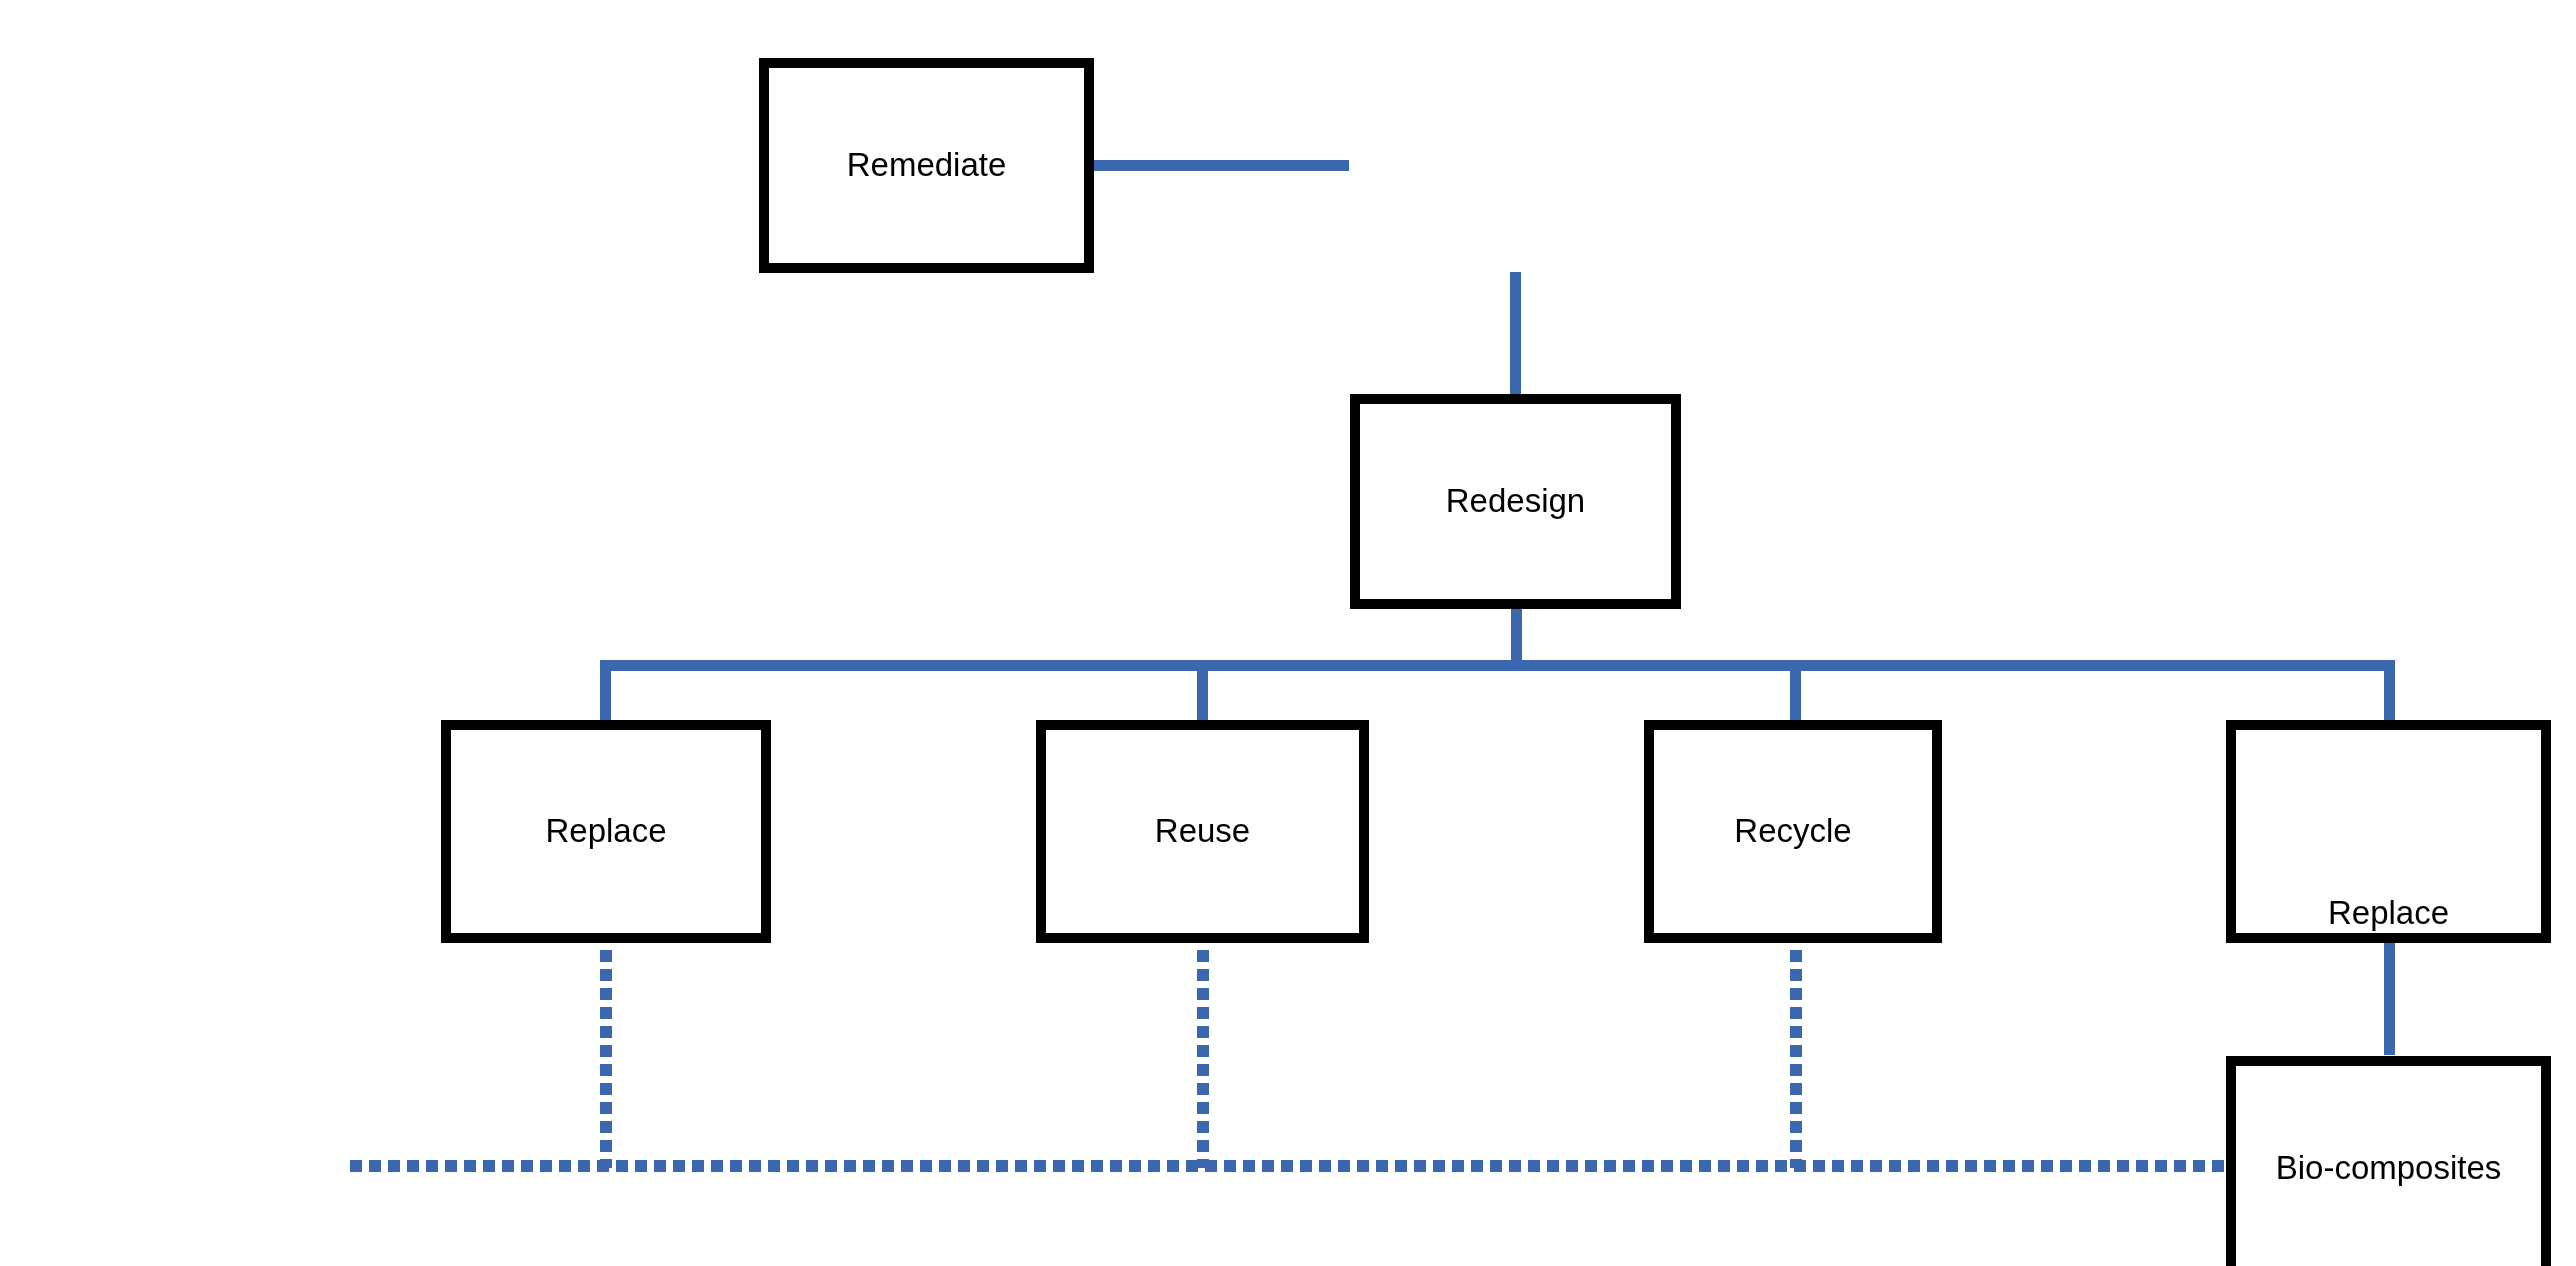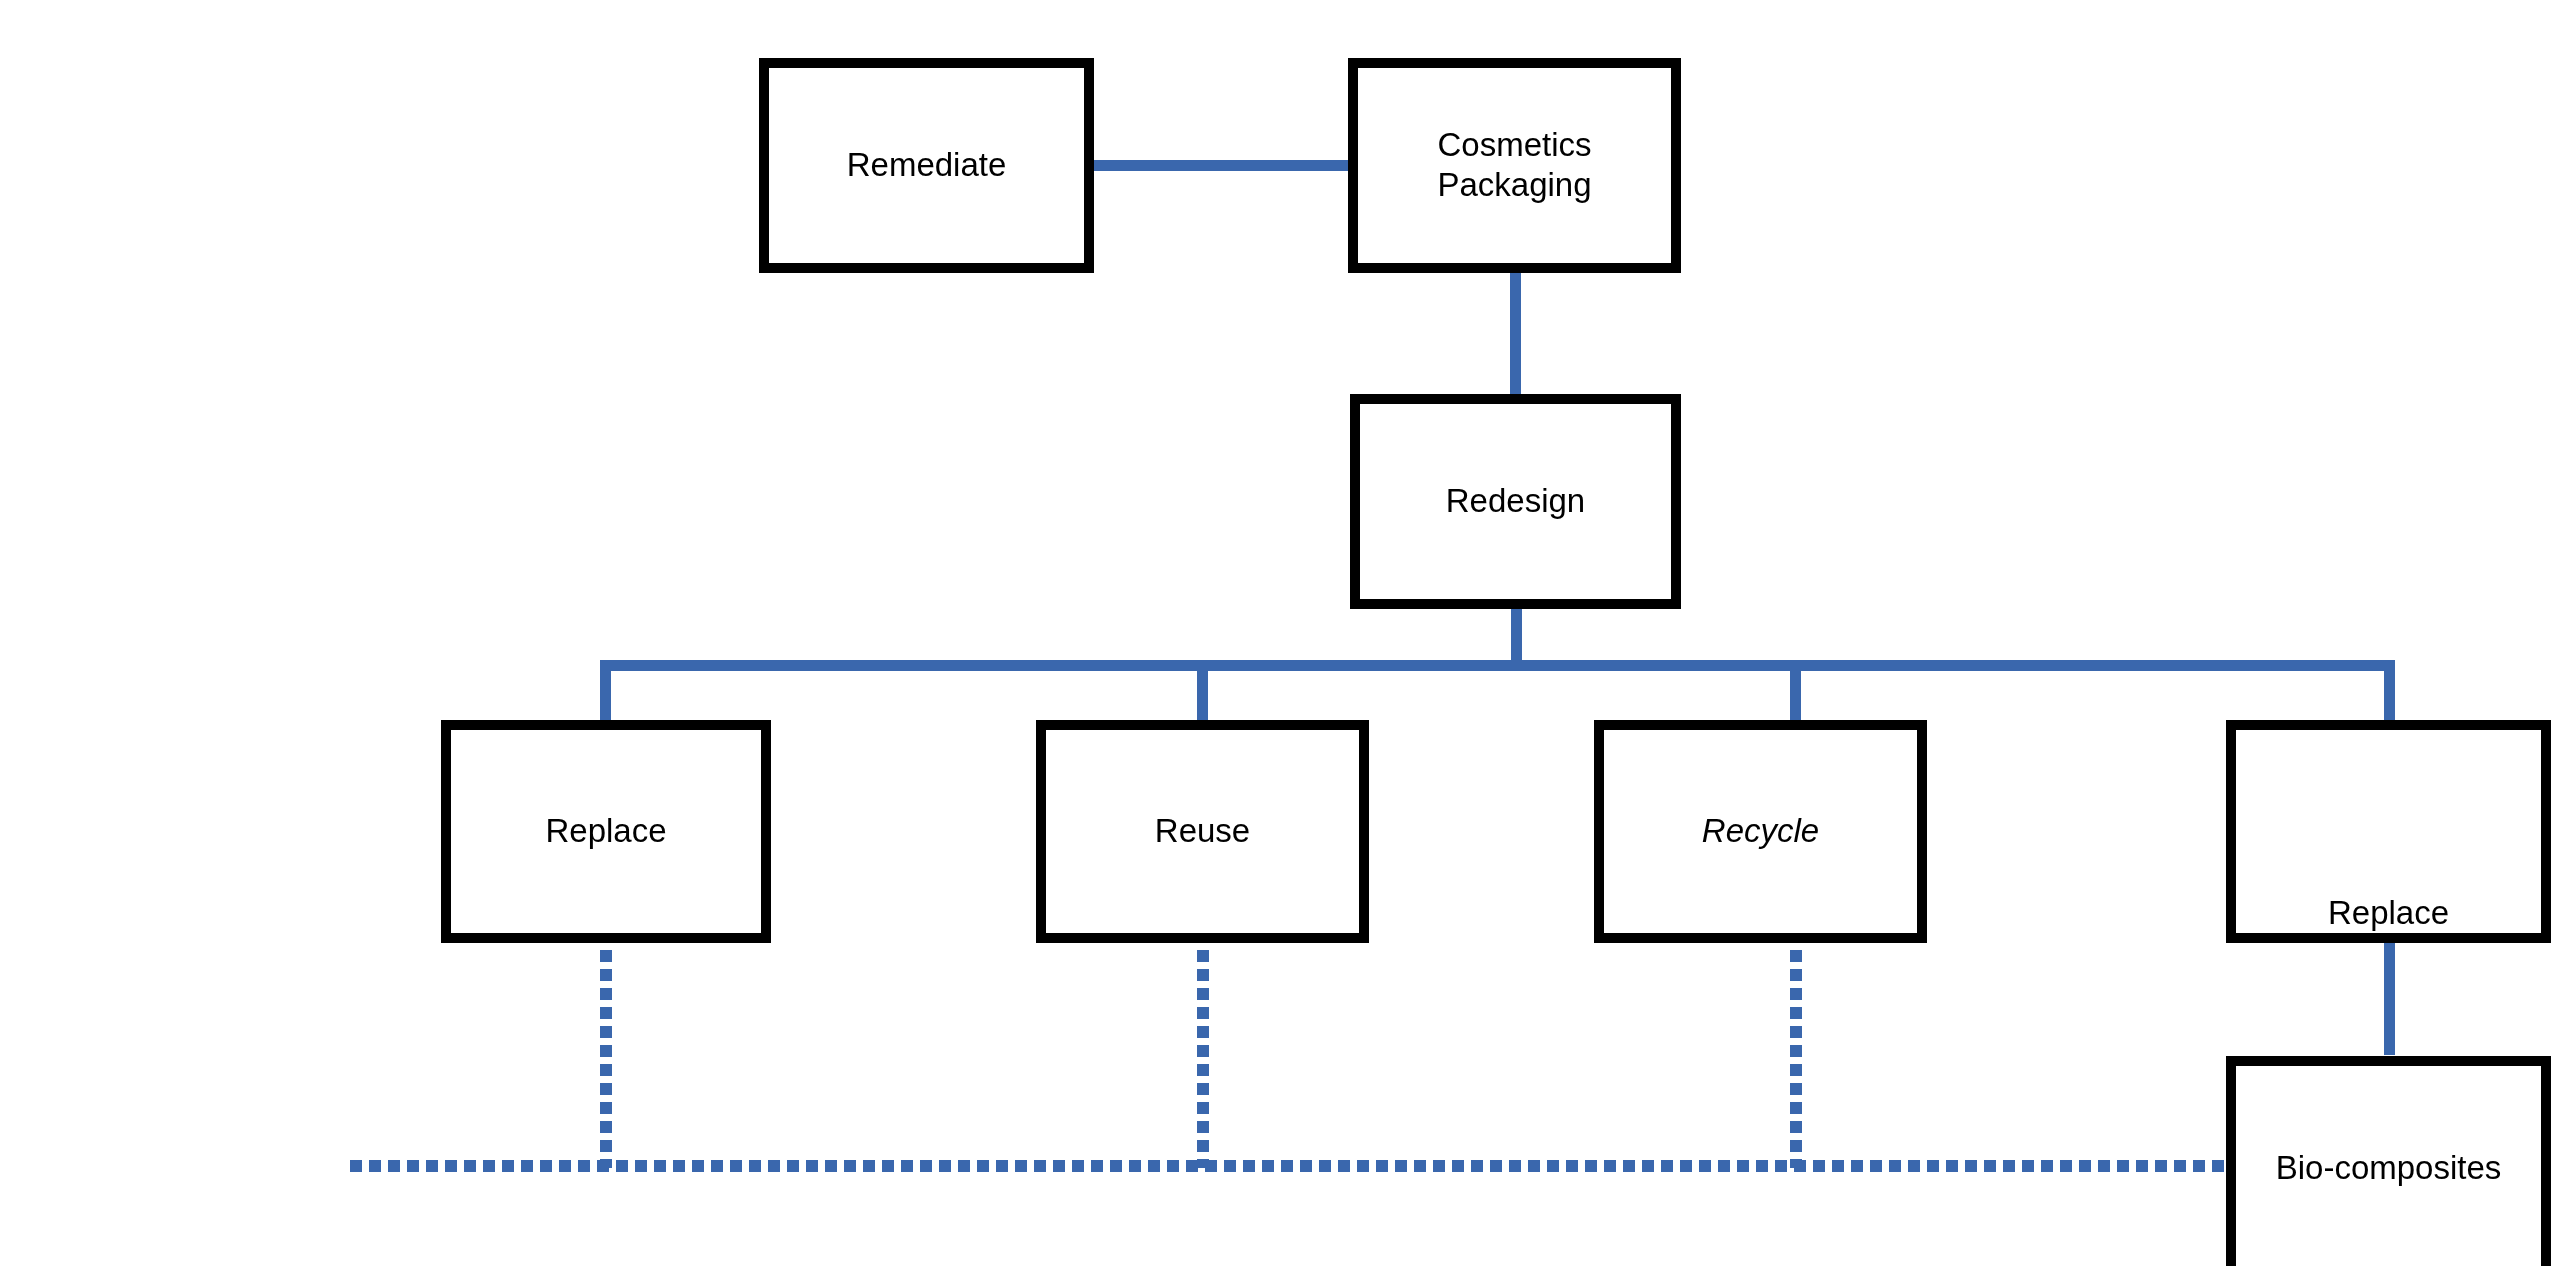--- a/index.html
+++ b/index.html
@@ -69,38 +69,34 @@
   <div class="line dot-v" style="left:600px; top:914px; height:218px;"></div>
   <div class="line dot-v" style="left:1197px; top:914px; height:218px;"></div>
   <div class="line dot-v" style="left:1790px; top:914px; height:218px;"></div>
 
   <div class="line dot-h" style="left:350px; top:1124px; width:1877px;"></div>
 
   <div class="box" style="left:759px; top:21.6px; width:335px; height:215px;">
     <span class="label">Remediate</span>
   </div>
 
-  <div class="box" style="left:1348px; top:21.6px; width:333px; height:215px;">
-    <span class="label">Cosmetics
-Packaging</span>
-  </div>
 
   <div class="box" style="left:1350px; top:358px; width:331px; height:215px;">
     <span class="label">Redesign</span>
   </div>
 
   <div class="box" style="left:441px; top:684px; width:330px; height:223px;">
     <span class="label">Replace</span>
   </div>
 
   <div class="box" style="left:1036px; top:684px; width:333px; height:223px;">
     <span class="label">Reuse</span>
   </div>
 
-  <div class="box" style="left:1594px; top:684px; width:333px; height:223px;font-style:italic;">
+  <div class="box" style="left:1644px; top:684px; width:298px; height:223px;">
     <span class="label">Recycle</span>
   </div>
 
   <div class="box" style="left:2226px; top:684px; width:325px; height:223px;align-items:flex-end;">
     <span class="label">Replace</span>
   </div>
 
 
   <div class="box" style="left:2226px; top:1020px; width:325px; height:225px;">
     <span class="label">Bio-composites</span>

